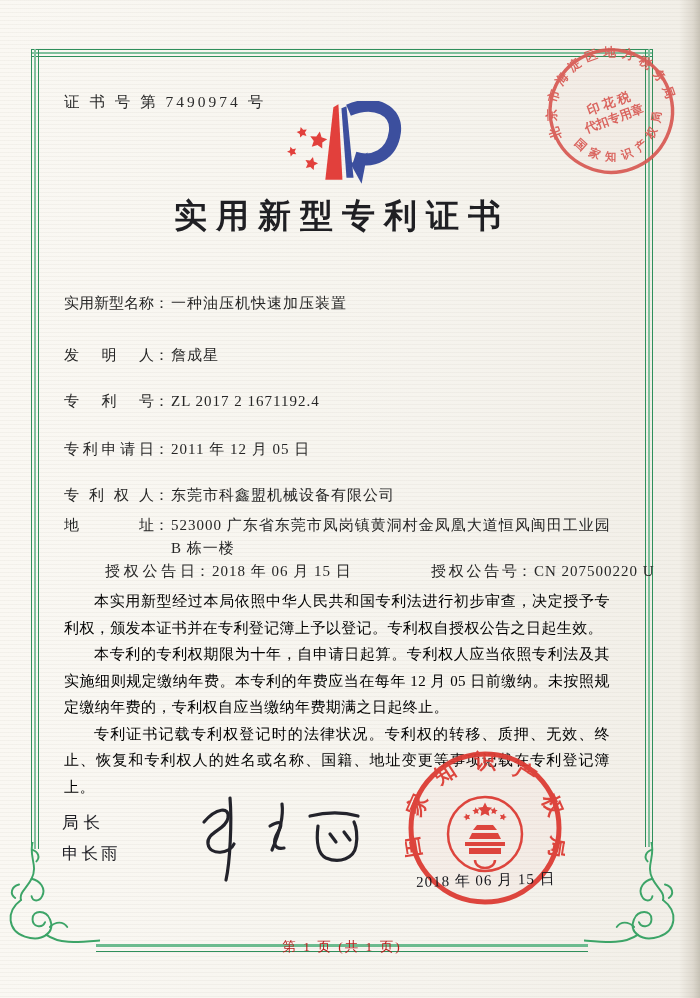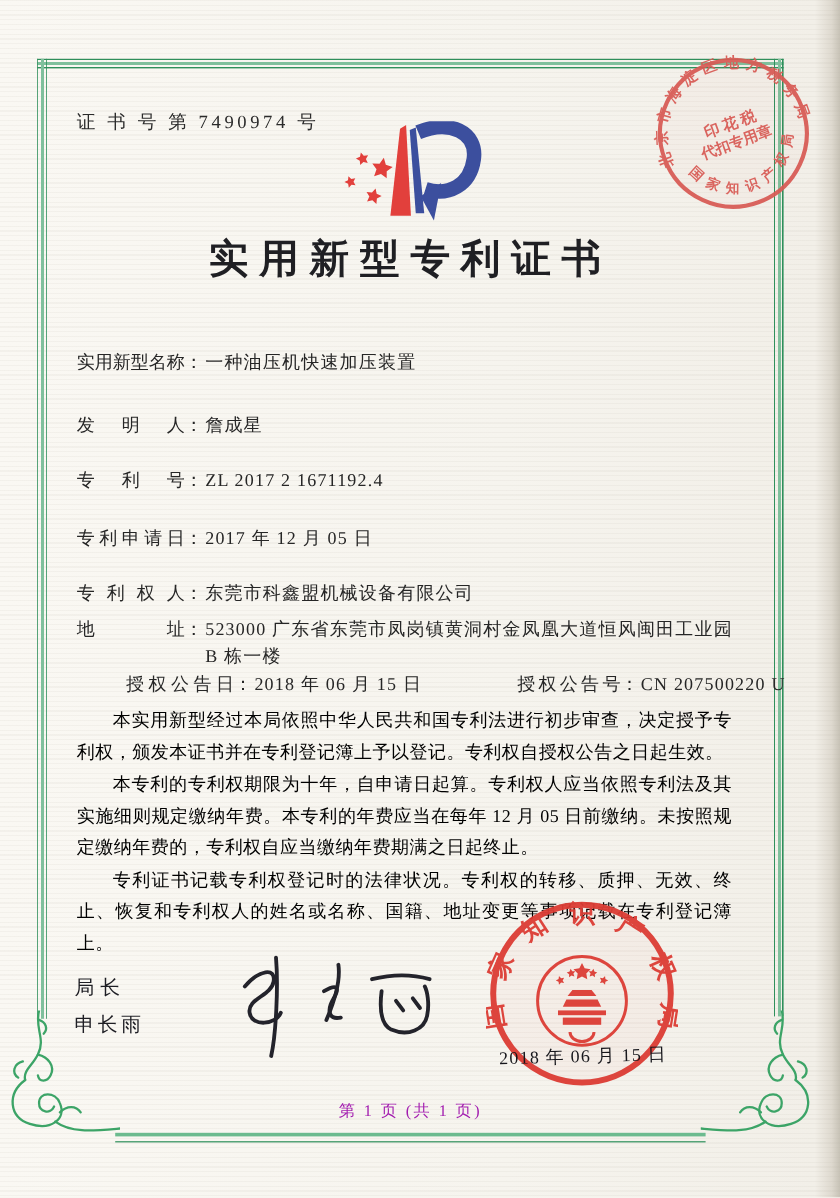--- a/index.html
+++ b/index.html
@@ -50,22 +50,22 @@
   .sig-title{position:absolute;left:62px;top:812px;font-size:16.5px;letter-spacing:5px;color:#1e1e24;z-index:2;
     font-family:"Liberation Sans","DejaVu Sans",sans-serif;}
   .sig-name{position:absolute;left:62px;top:843px;font-size:16.5px;letter-spacing:3px;color:#1e1e24;z-index:2;
     font-family:"Liberation Sans","DejaVu Sans",sans-serif;}
   .sig-hand{position:absolute;left:186px;top:792px;z-index:2;}
 
   .big-seal{position:absolute;left:405px;top:748px;z-index:2;opacity:.95;}
   .seal-date{position:absolute;left:416px;top:871px;width:150px;z-index:3;
     font-size:15px;color:#17171c;letter-spacing:1px;transform:rotate(-1.5deg);white-space:nowrap;}
 
-  .footer{position:absolute;left:31px;top:917px;width:622px;text-align:center;
-    font-size:13.5px;letter-spacing:2px;color:#a21caf;z-index:2;}
+  .footer{position:absolute;left:31px;top:938px;width:622px;text-align:center;
+    font-size:13.5px;letter-spacing:2px;color:#b91c1c;z-index:2;}
 </style>
 </head>
 <body>
 
 <div class="paper"></div>
 
 <div class="b-top"></div>
 <div class="b-left"></div>
 <div class="b-right"></div>
 <div class="b-bottom"></div>
@@ -143,21 +143,21 @@
       <span class="fvalue">詹成星</span>
   </div>
   <div class="frow" style="top:390px;">
     <span class="flabel">专利号</span>
       <span class="fcolon">：</span>
       <span class="fvalue">ZL 2017 2 1671192.4</span>
   </div>
   <div class="frow" style="top:438px;">
     <span class="flabel">专利申请日</span>
       <span class="fcolon">：</span>
-      <span class="fvalue">2017 年 12 月 05 日</span>
+      <span class="fvalue">2011 年 12 月 05 日</span>
   </div>
   <div class="frow" style="top:484px;justify-content:flex-end;">
     <span class="flabel">专利权人</span>
       <span class="fcolon">：</span>
       <span class="fvalue">东莞市科鑫盟机械设备有限公司</span>
   </div>
   <div class="frow" style="top:514px;">
     <span class="flabel">地址</span>
       <span class="fcolon">：</span>
       <span class="fvalue wrap">523000 广东省东莞市凤岗镇黄洞村金凤凰大道恒风闽田工业园 B 栋一楼</span>

